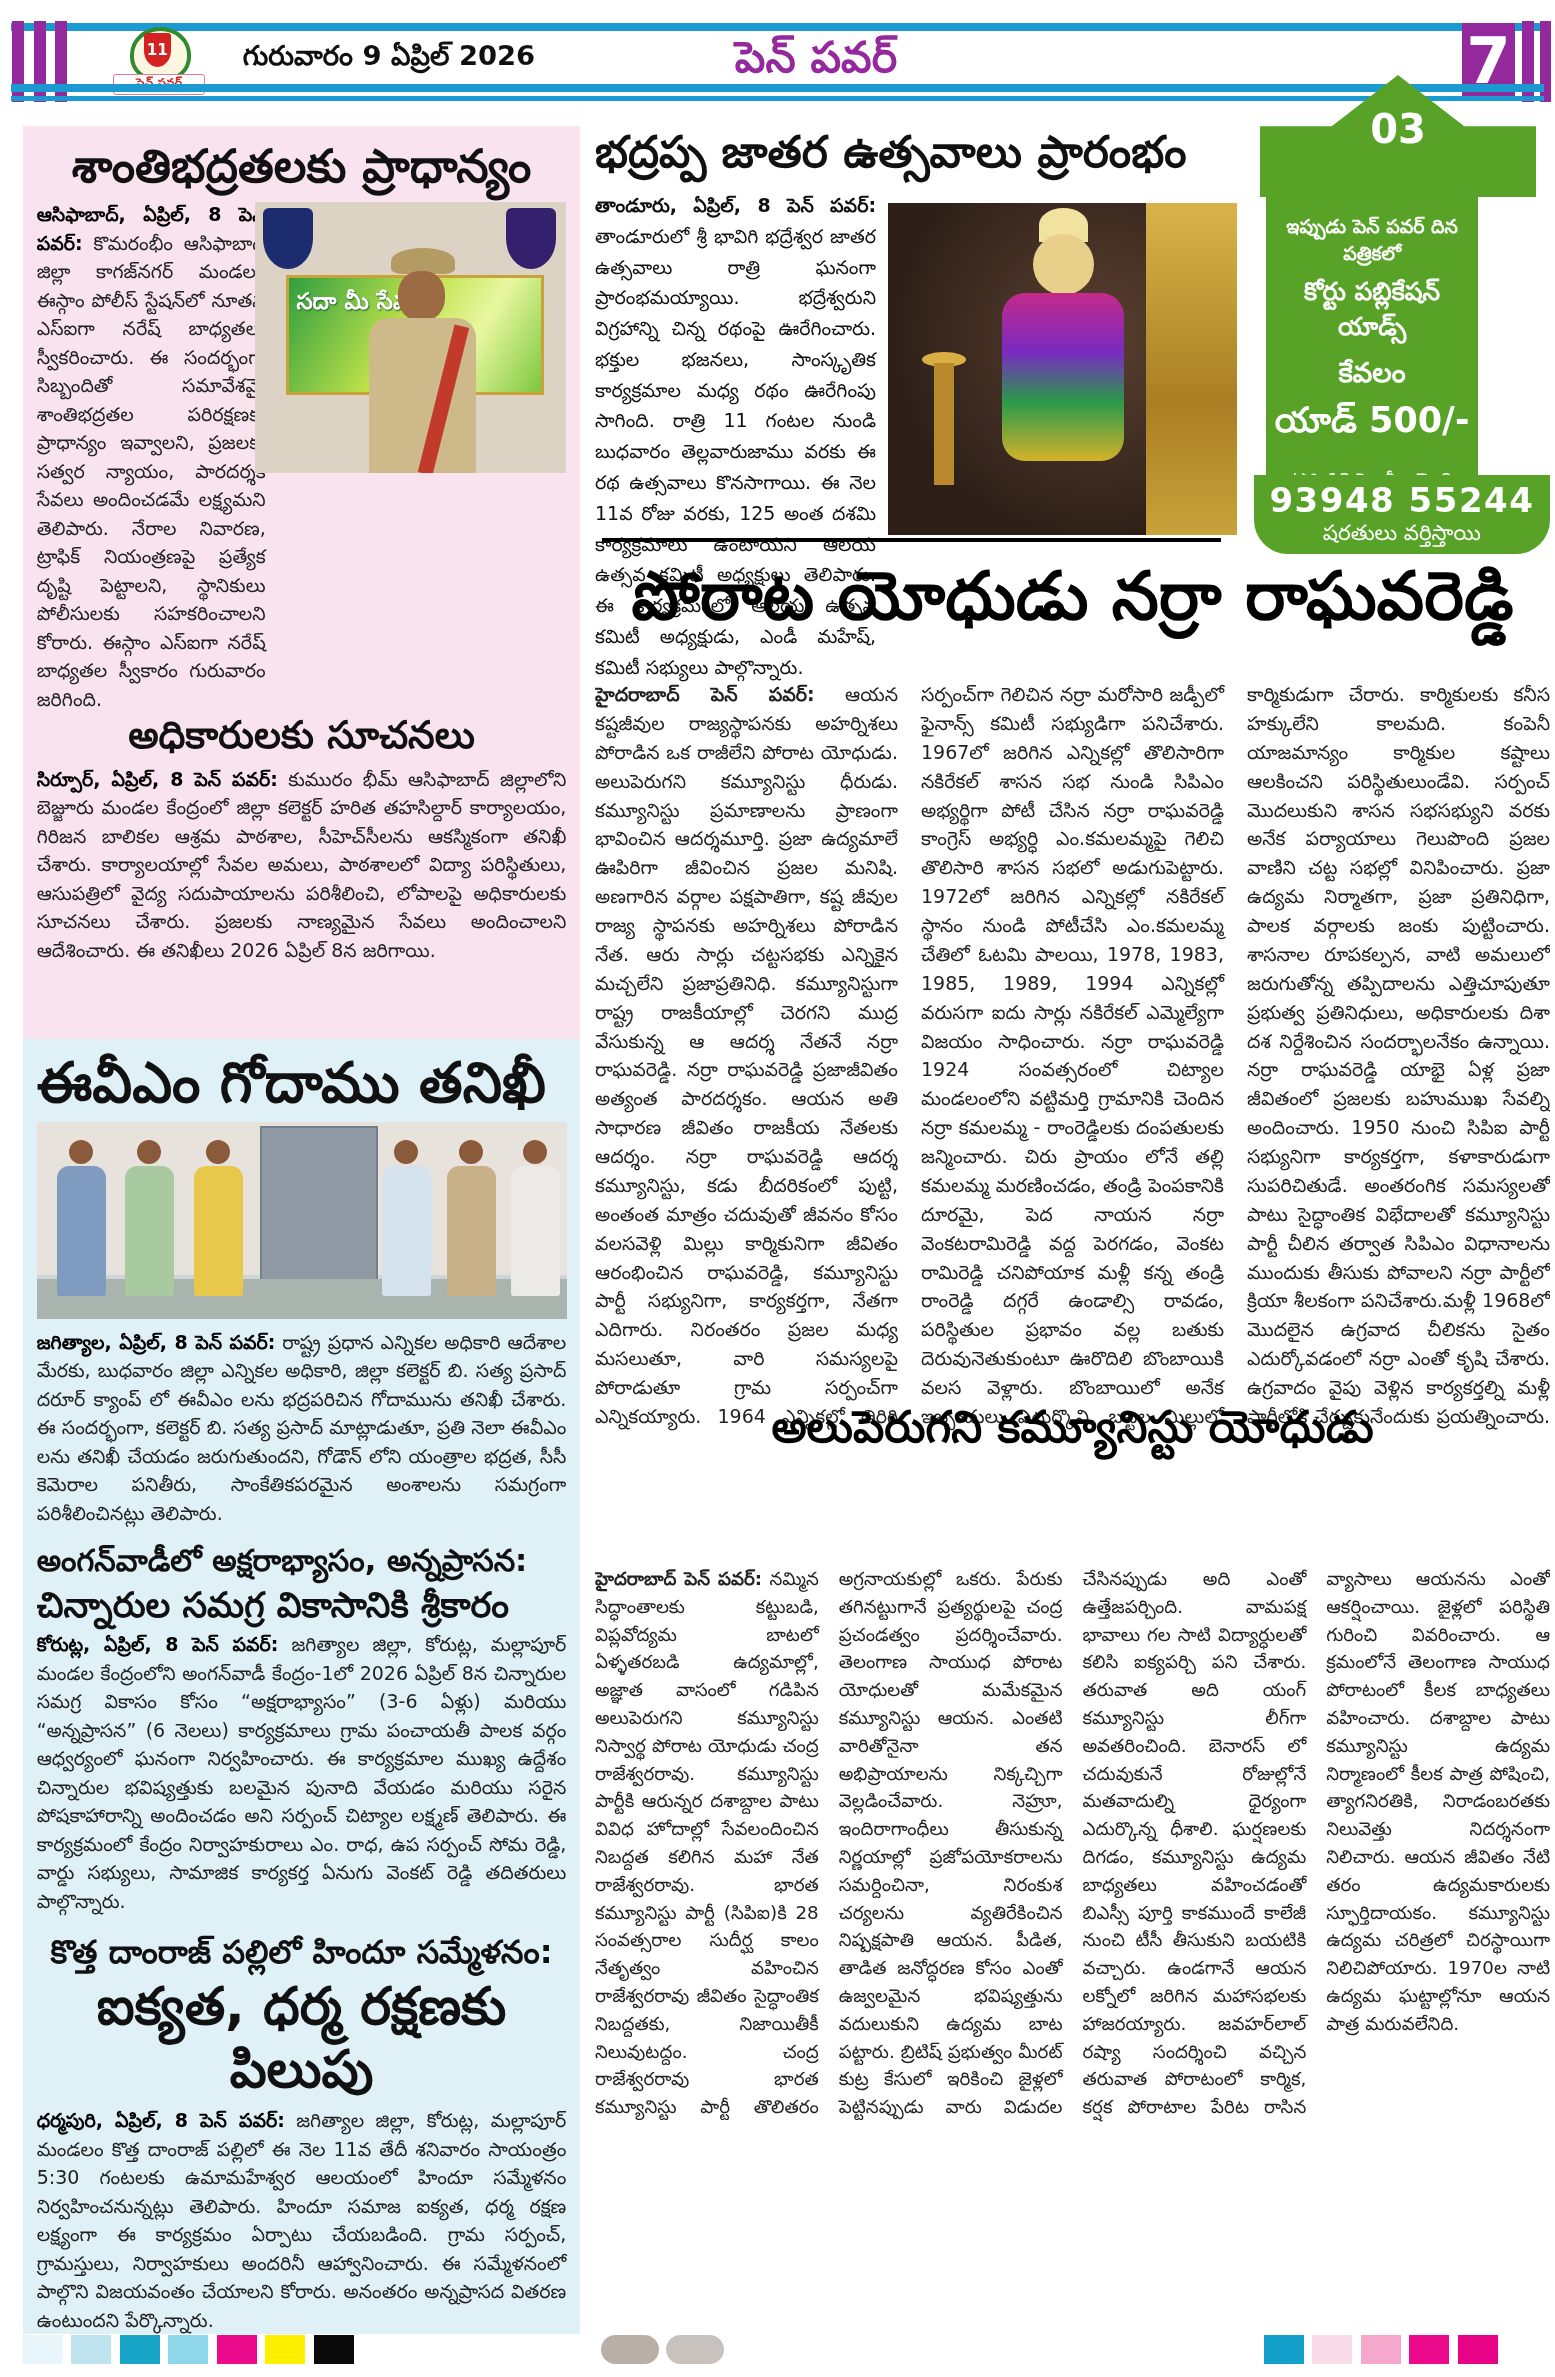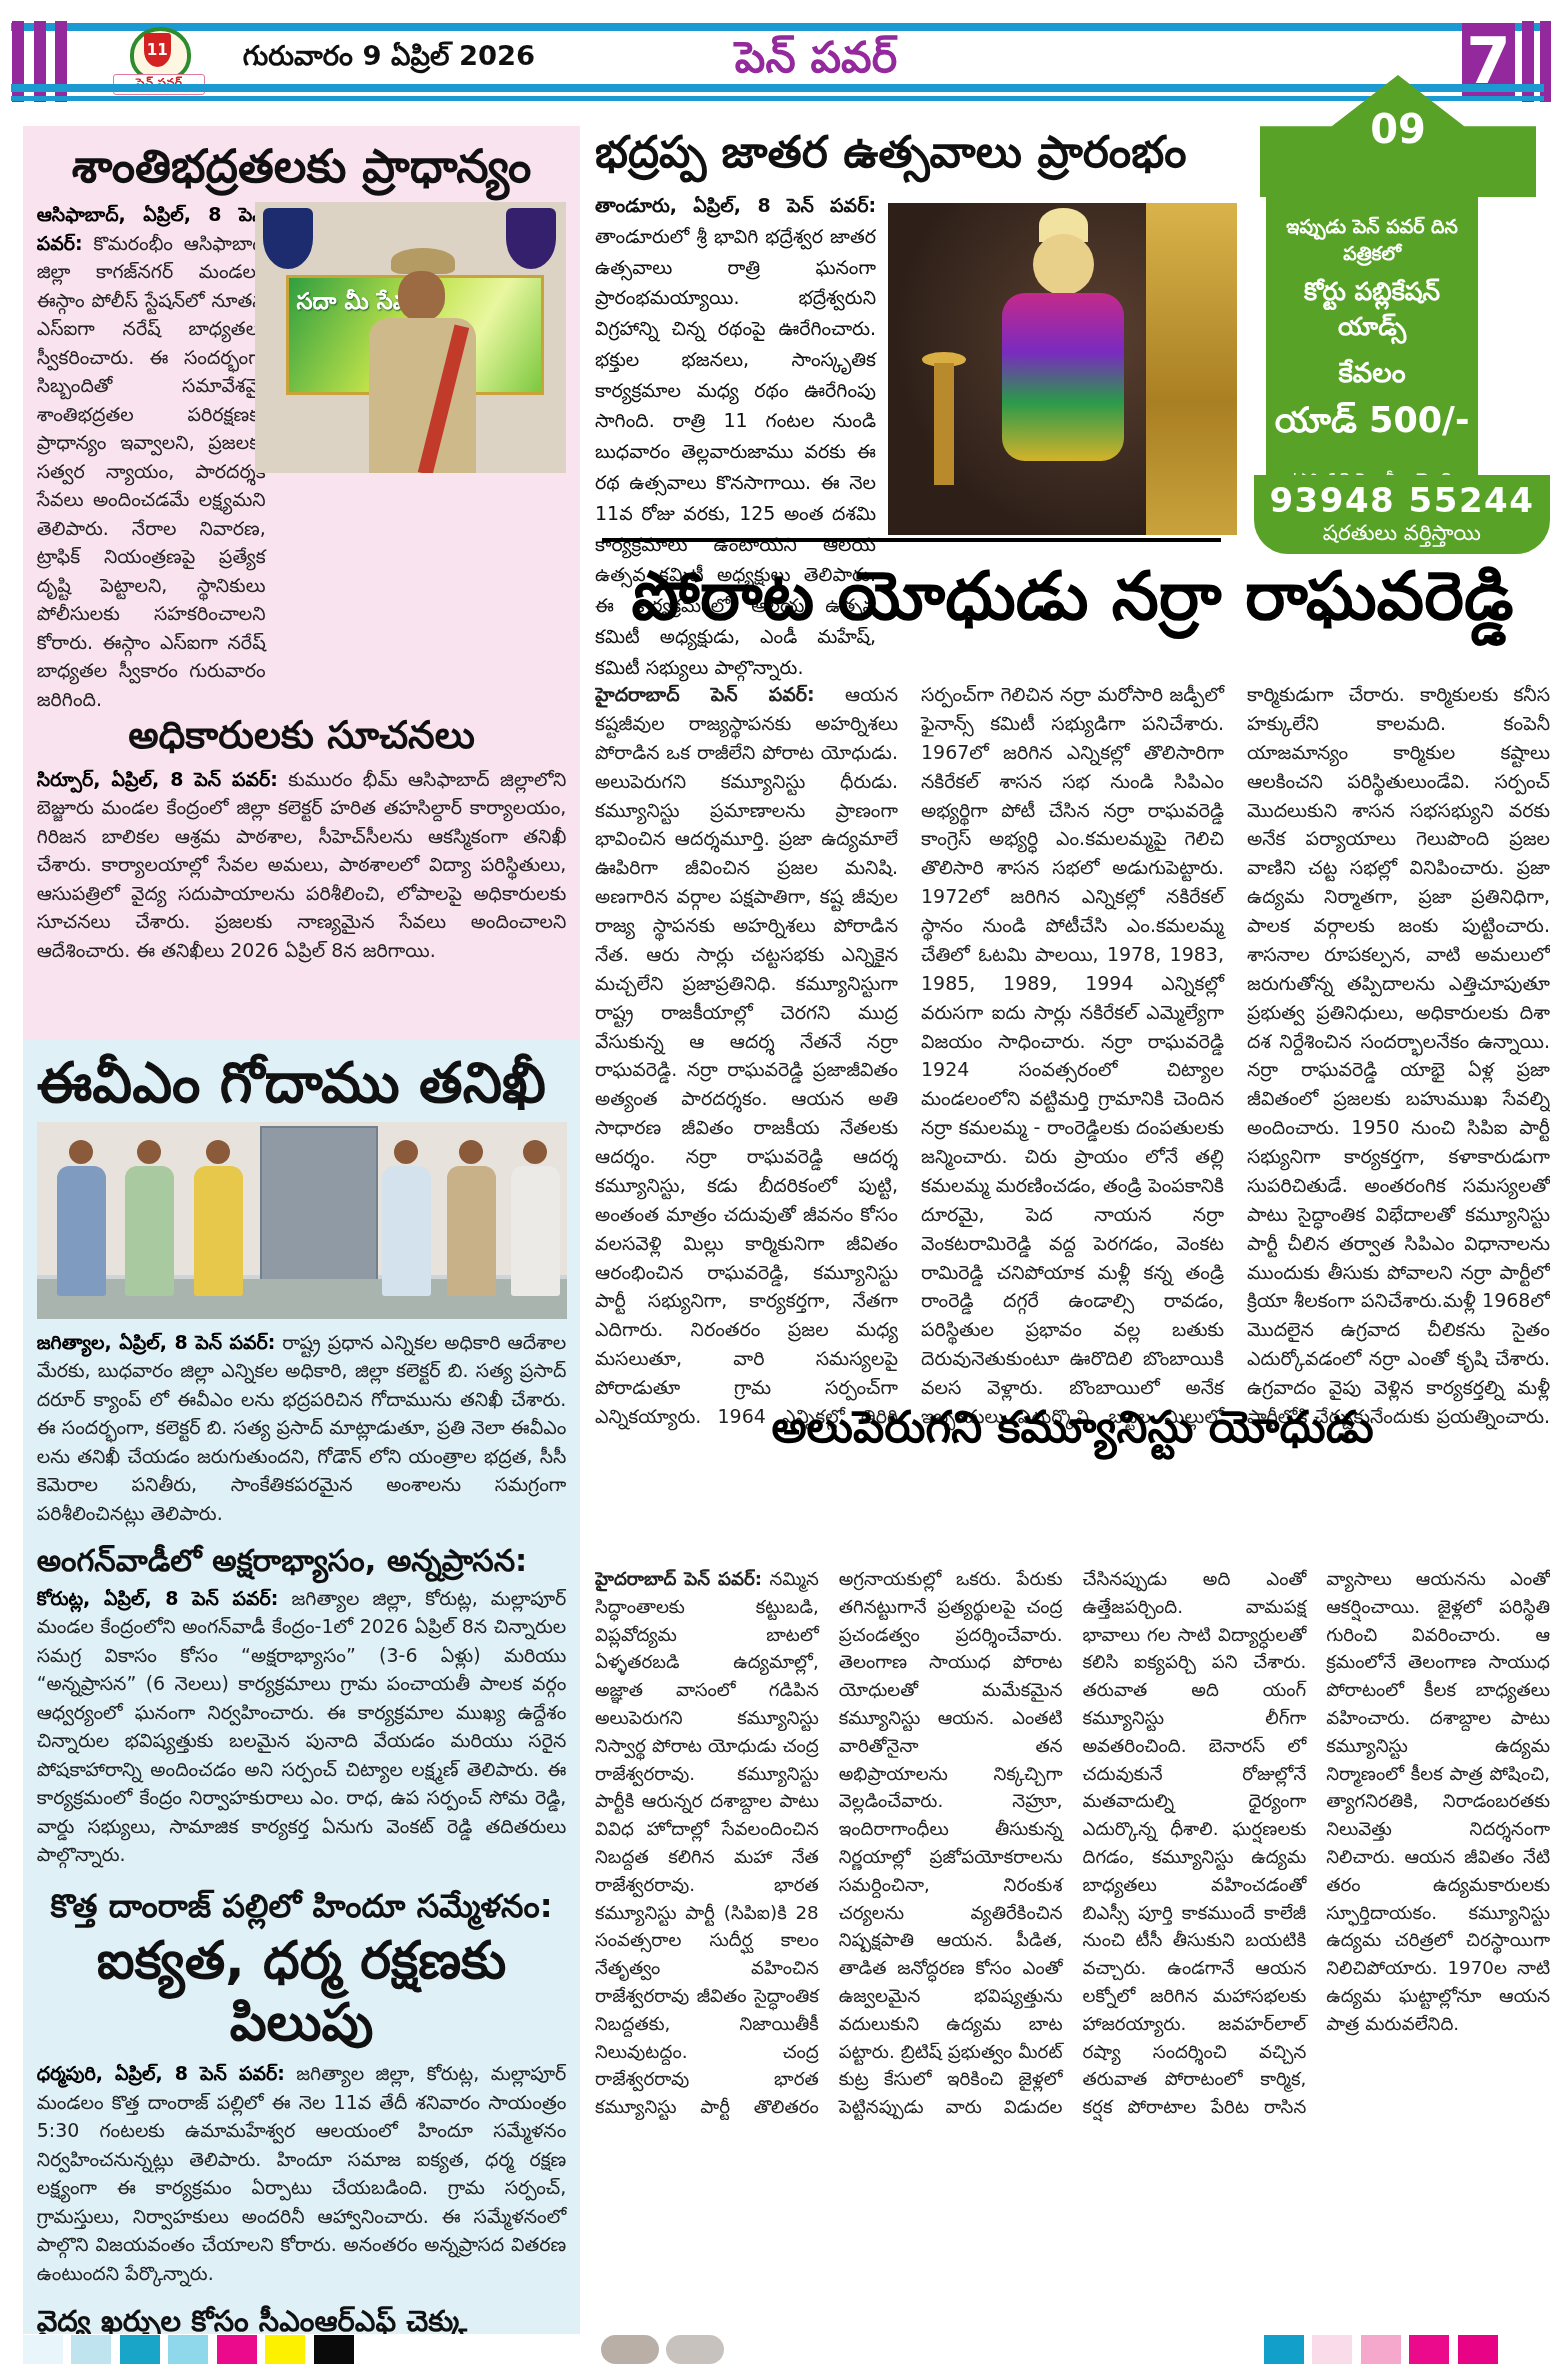--- a/index.html
+++ b/index.html
@@ -186,20 +186,21 @@
       <div class="p" style="left:474px;background:#eceae6;"></div>
     </div>
     <div class="bodytext">
       <b>జగిత్యాల, ఏప్రిల్, 8   పెన్ పవర్:</b>
       <span>రాష్ట్ర ప్రధాన ఎన్నికల అధికారి ఆదేశాల మేరకు, బుధవారం జిల్లా ఎన్నికల అధికారి, జిల్లా కలెక్టర్ బి. సత్య ప్రసాద్ దరూర్ క్యాంప్ లో ఈవీఎం లను భద్రపరిచిన గోదామును తనిఖీ చేశారు. ఈ సందర్భంగా, కలెక్టర్ బి. సత్య ప్రసాద్ మాట్లాడుతూ, ప్రతి నెలా ఈవీఎం లను తనిఖీ చేయడం జరుగుతుందని, గోడౌన్ లోని యంత్రాల భద్రత, సీసీ కెమెరాల పనితీరు, సాంకేతికపరమైన అంశాలను సమగ్రంగా పరిశీలించినట్లు తెలిపారు.</span>
     </div>
   </div>
 
   <div>
     <div class="subhead" style="font-size:30.5px;margin-top:15.2px;">అంగన్‌వాడీలో అక్షరాభ్యాసం, అన్నప్రాసన:</div>
+    <div class="subhead" style="font-size:35px;margin-top:1.5px;">చిన్నారుల సమగ్ర వికాసానికి శ్రీకారం</div>
     <div class="bodytext">
       <b>కోరుట్ల, ఏప్రిల్, 8   పెన్ పవర్:</b>
       <span>జగిత్యాల జిల్లా, కోరుట్ల, మల్లాపూర్ మండల కేంద్రంలోని అంగన్‌వాడీ కేంద్రం-1లో 2026 ఏప్రిల్ 8న చిన్నారుల సమగ్ర వికాసం కోసం “అక్షరాభ్యాసం” (3-6 ఏళ్లు) మరియు “అన్నప్రాసన” (6 నెలలు) కార్యక్రమాలు గ్రామ పంచాయతీ పాలక వర్గం ఆధ్వర్యంలో ఘనంగా నిర్వహించారు. ఈ కార్యక్రమాల ముఖ్య ఉద్దేశం చిన్నారుల భవిష్యత్తుకు బలమైన పునాది వేయడం మరియు సరైన పోషకాహారాన్ని అందించడం అని సర్పంచ్ చిట్యాల లక్ష్మణ్ తెలిపారు. ఈ కార్యక్రమంలో కేంద్రం నిర్వాహకురాలు ఎం. రాధ, ఉప సర్పంచ్ సోమ రెడ్డి, వార్డు సభ్యులు, సామాజిక కార్యకర్త ఏనుగు వెంకట్ రెడ్డి తదితరులు పాల్గొన్నారు.</span>
     </div>
   </div>
 
   <div>
     <div class="kicker" style="font-size:32px;margin-top:17px;">కొత్త దాంరాజ్ పల్లిలో హిందూ సమ్మేళనం:</div>
     <div class="headline-lg" style="font-size:52px;margin-top:3px;">ఐక్యత, ధర్మ రక్షణకు పిలుపు</div>
     <div class="bodytext">
@@ -227,21 +228,21 @@
   </div>
   <div class="mid-body">
     <b>తాండూరు, ఏప్రిల్, 8      పెన్ పవర్:</b>
     <span>తాండూరులో శ్రీ భావిగి భద్రేశ్వర జాతర ఉత్సవాలు రాత్రి ఘనంగా ప్రారంభమయ్యాయి. భద్రేశ్వరుని విగ్రహాన్ని చిన్న రథంపై ఊరేగించారు. భక్తుల భజనలు, సాంస్కృతిక కార్యక్రమాల మధ్య రథం ఊరేగింపు సాగింది. రాత్రి 11 గంటల నుండి బుధవారం తెల్లవారుజాము వరకు ఈ రథ ఉత్సవాలు కొనసాగాయి. ఈ నెల 11వ రోజు వరకు, 125 అంత దశమి కార్యక్రమాలు ఉంటాయని ఆలయ ఉత్సవ కమిటీ అధ్యక్షులు తెలిపారు. ఈ కార్యక్రమంలో ఆలయ ఉత్సవ కమిటీ అధ్యక్షుడు, ఎండీ మహేష్, కమిటీ సభ్యులు పాల్గొన్నారు.</span>
   </div>
 </div>
 <div class="mid-rule"></div>
 
 <div class="ad">
   <div class="arrow">
-    <div>09</div>
+    <div>03</div>
   </div>
   <div class="body">
     <div class="l1">ఇప్పుడు పెన్ పవర్ దిన పత్రికలో</div>
     <div class="l2">కోర్టు పబ్లికేషన్ యాడ్స్</div>
     <div class="l3">కేవలం</div>
     <div class="l4">యాడ్ 500/-</div>
     <div class="l5">'పో. 12 సెం.మీ, వె. 8 సెం.మీ'</div>
     <div class="l6">'మరిన్ని వివరాలకు సంప్రదించండి '</div>
   </div>
   <div class="foot">

